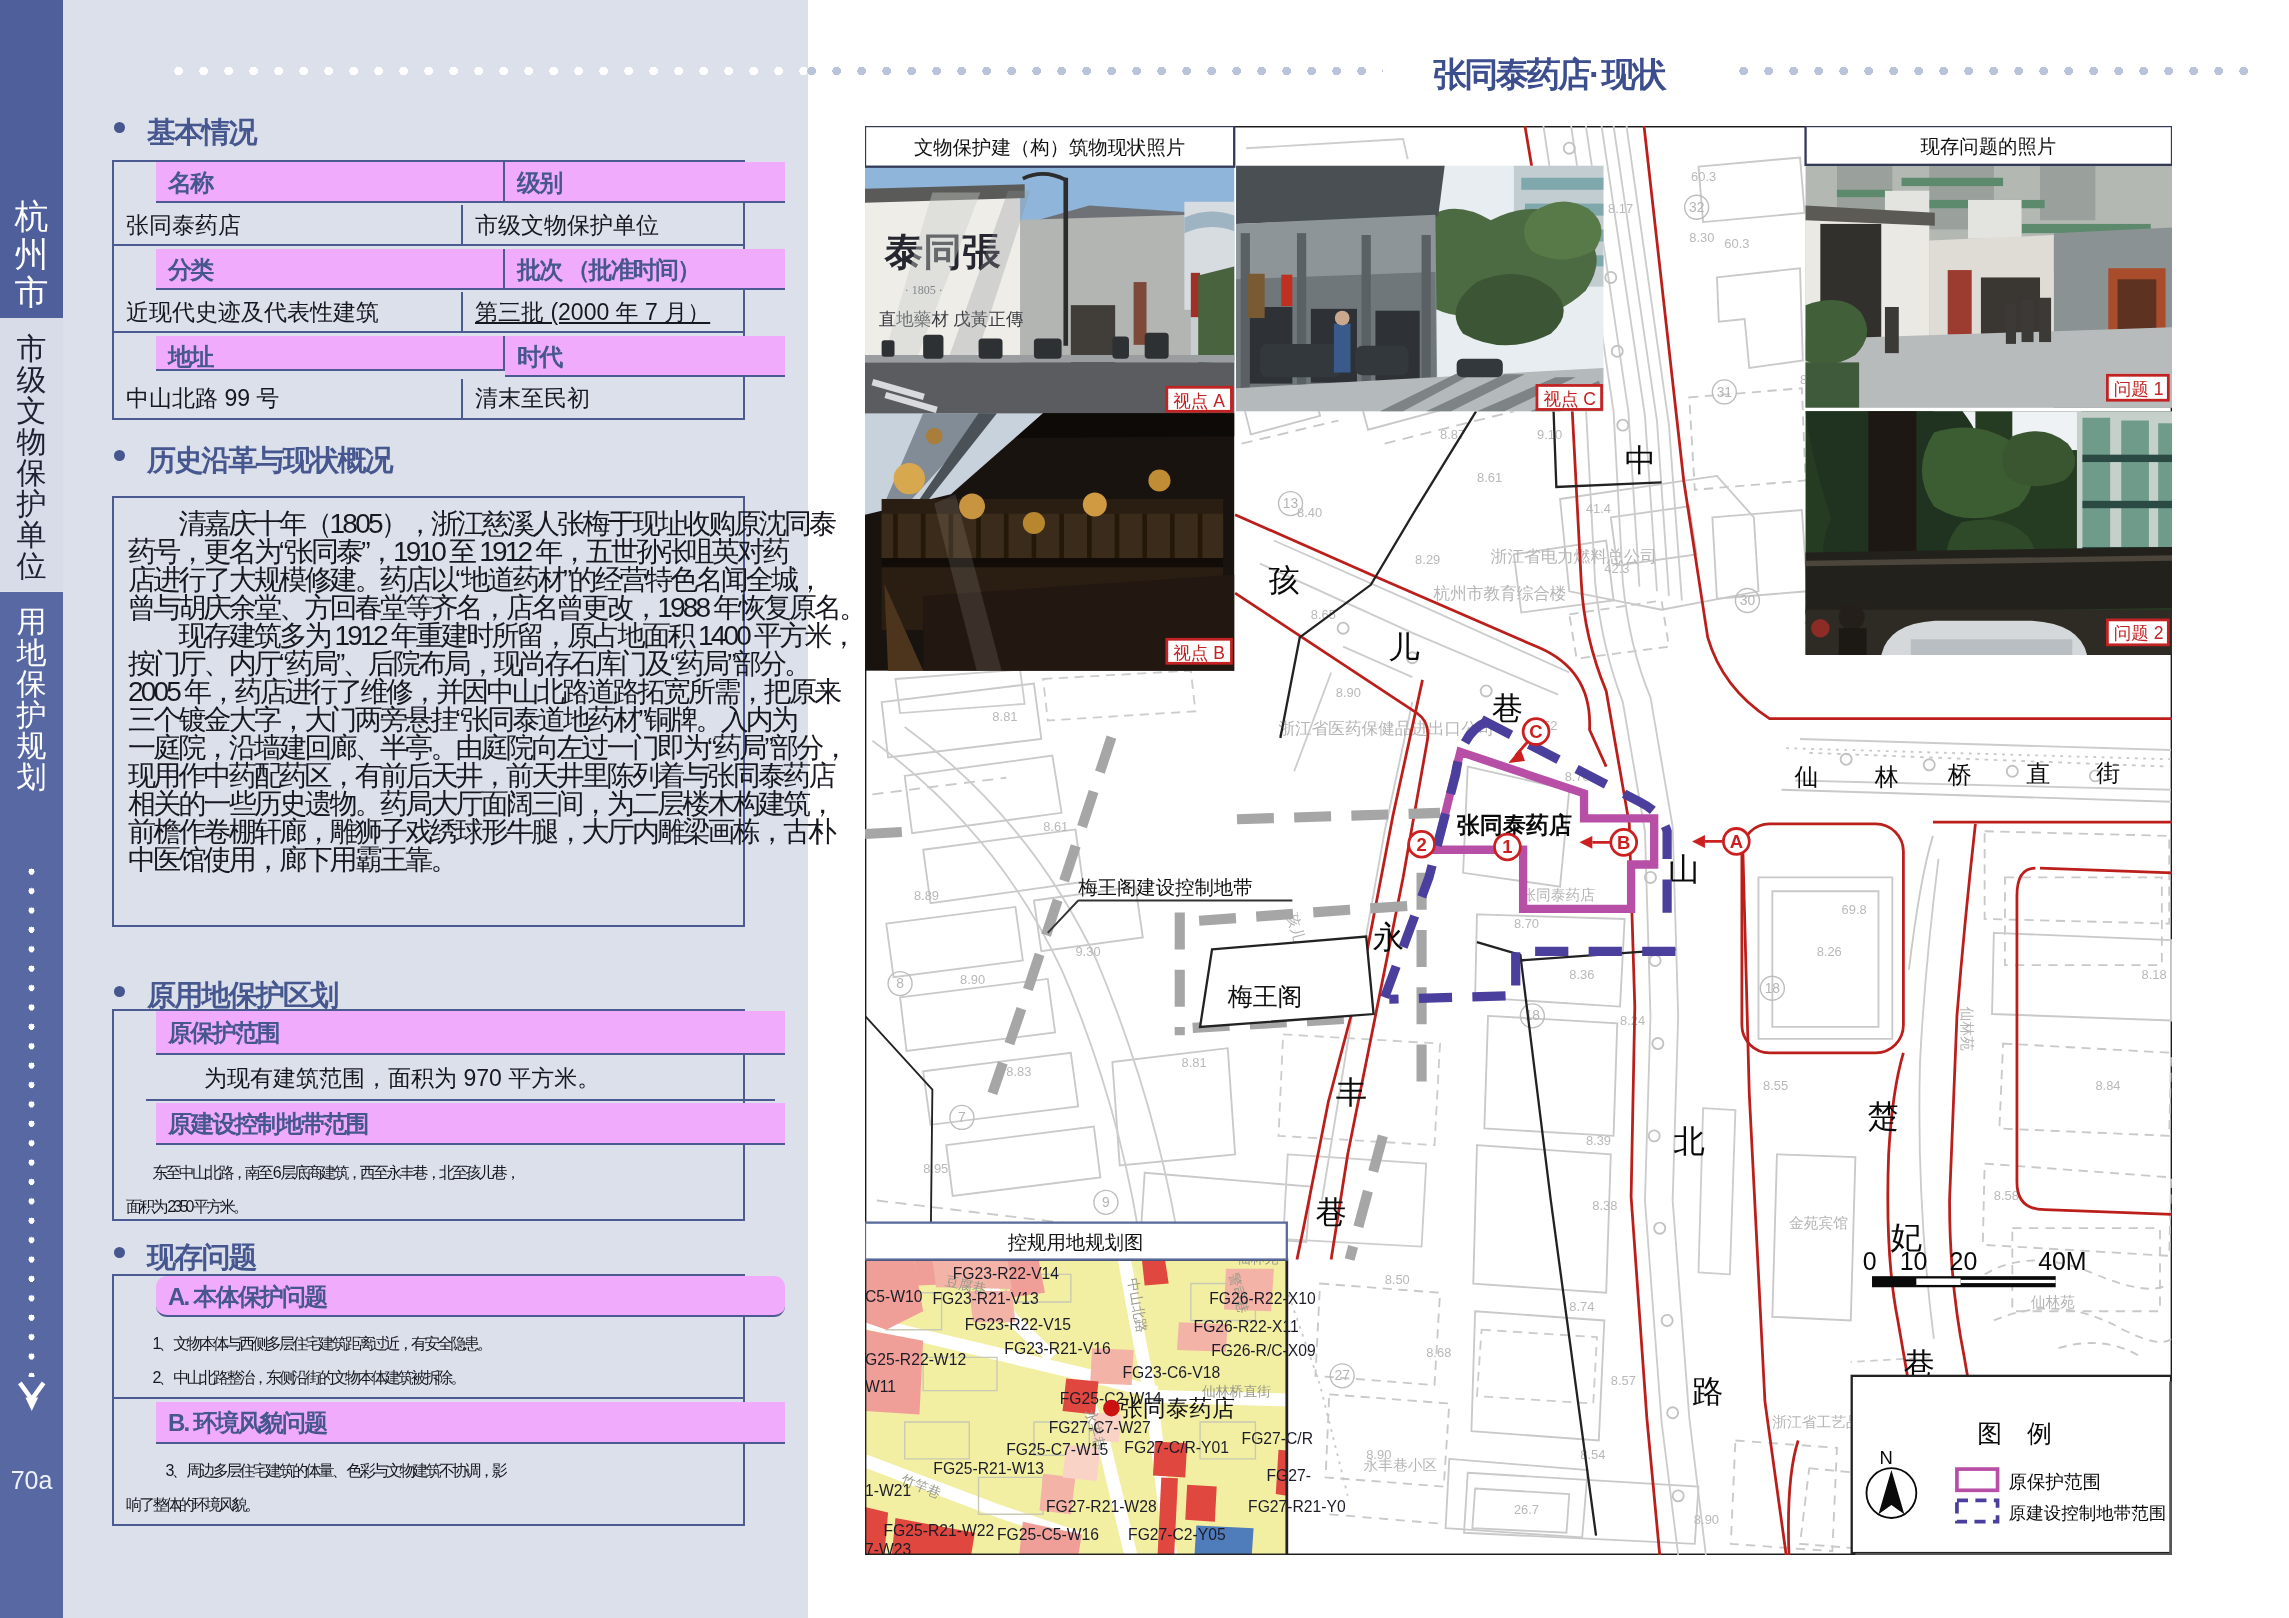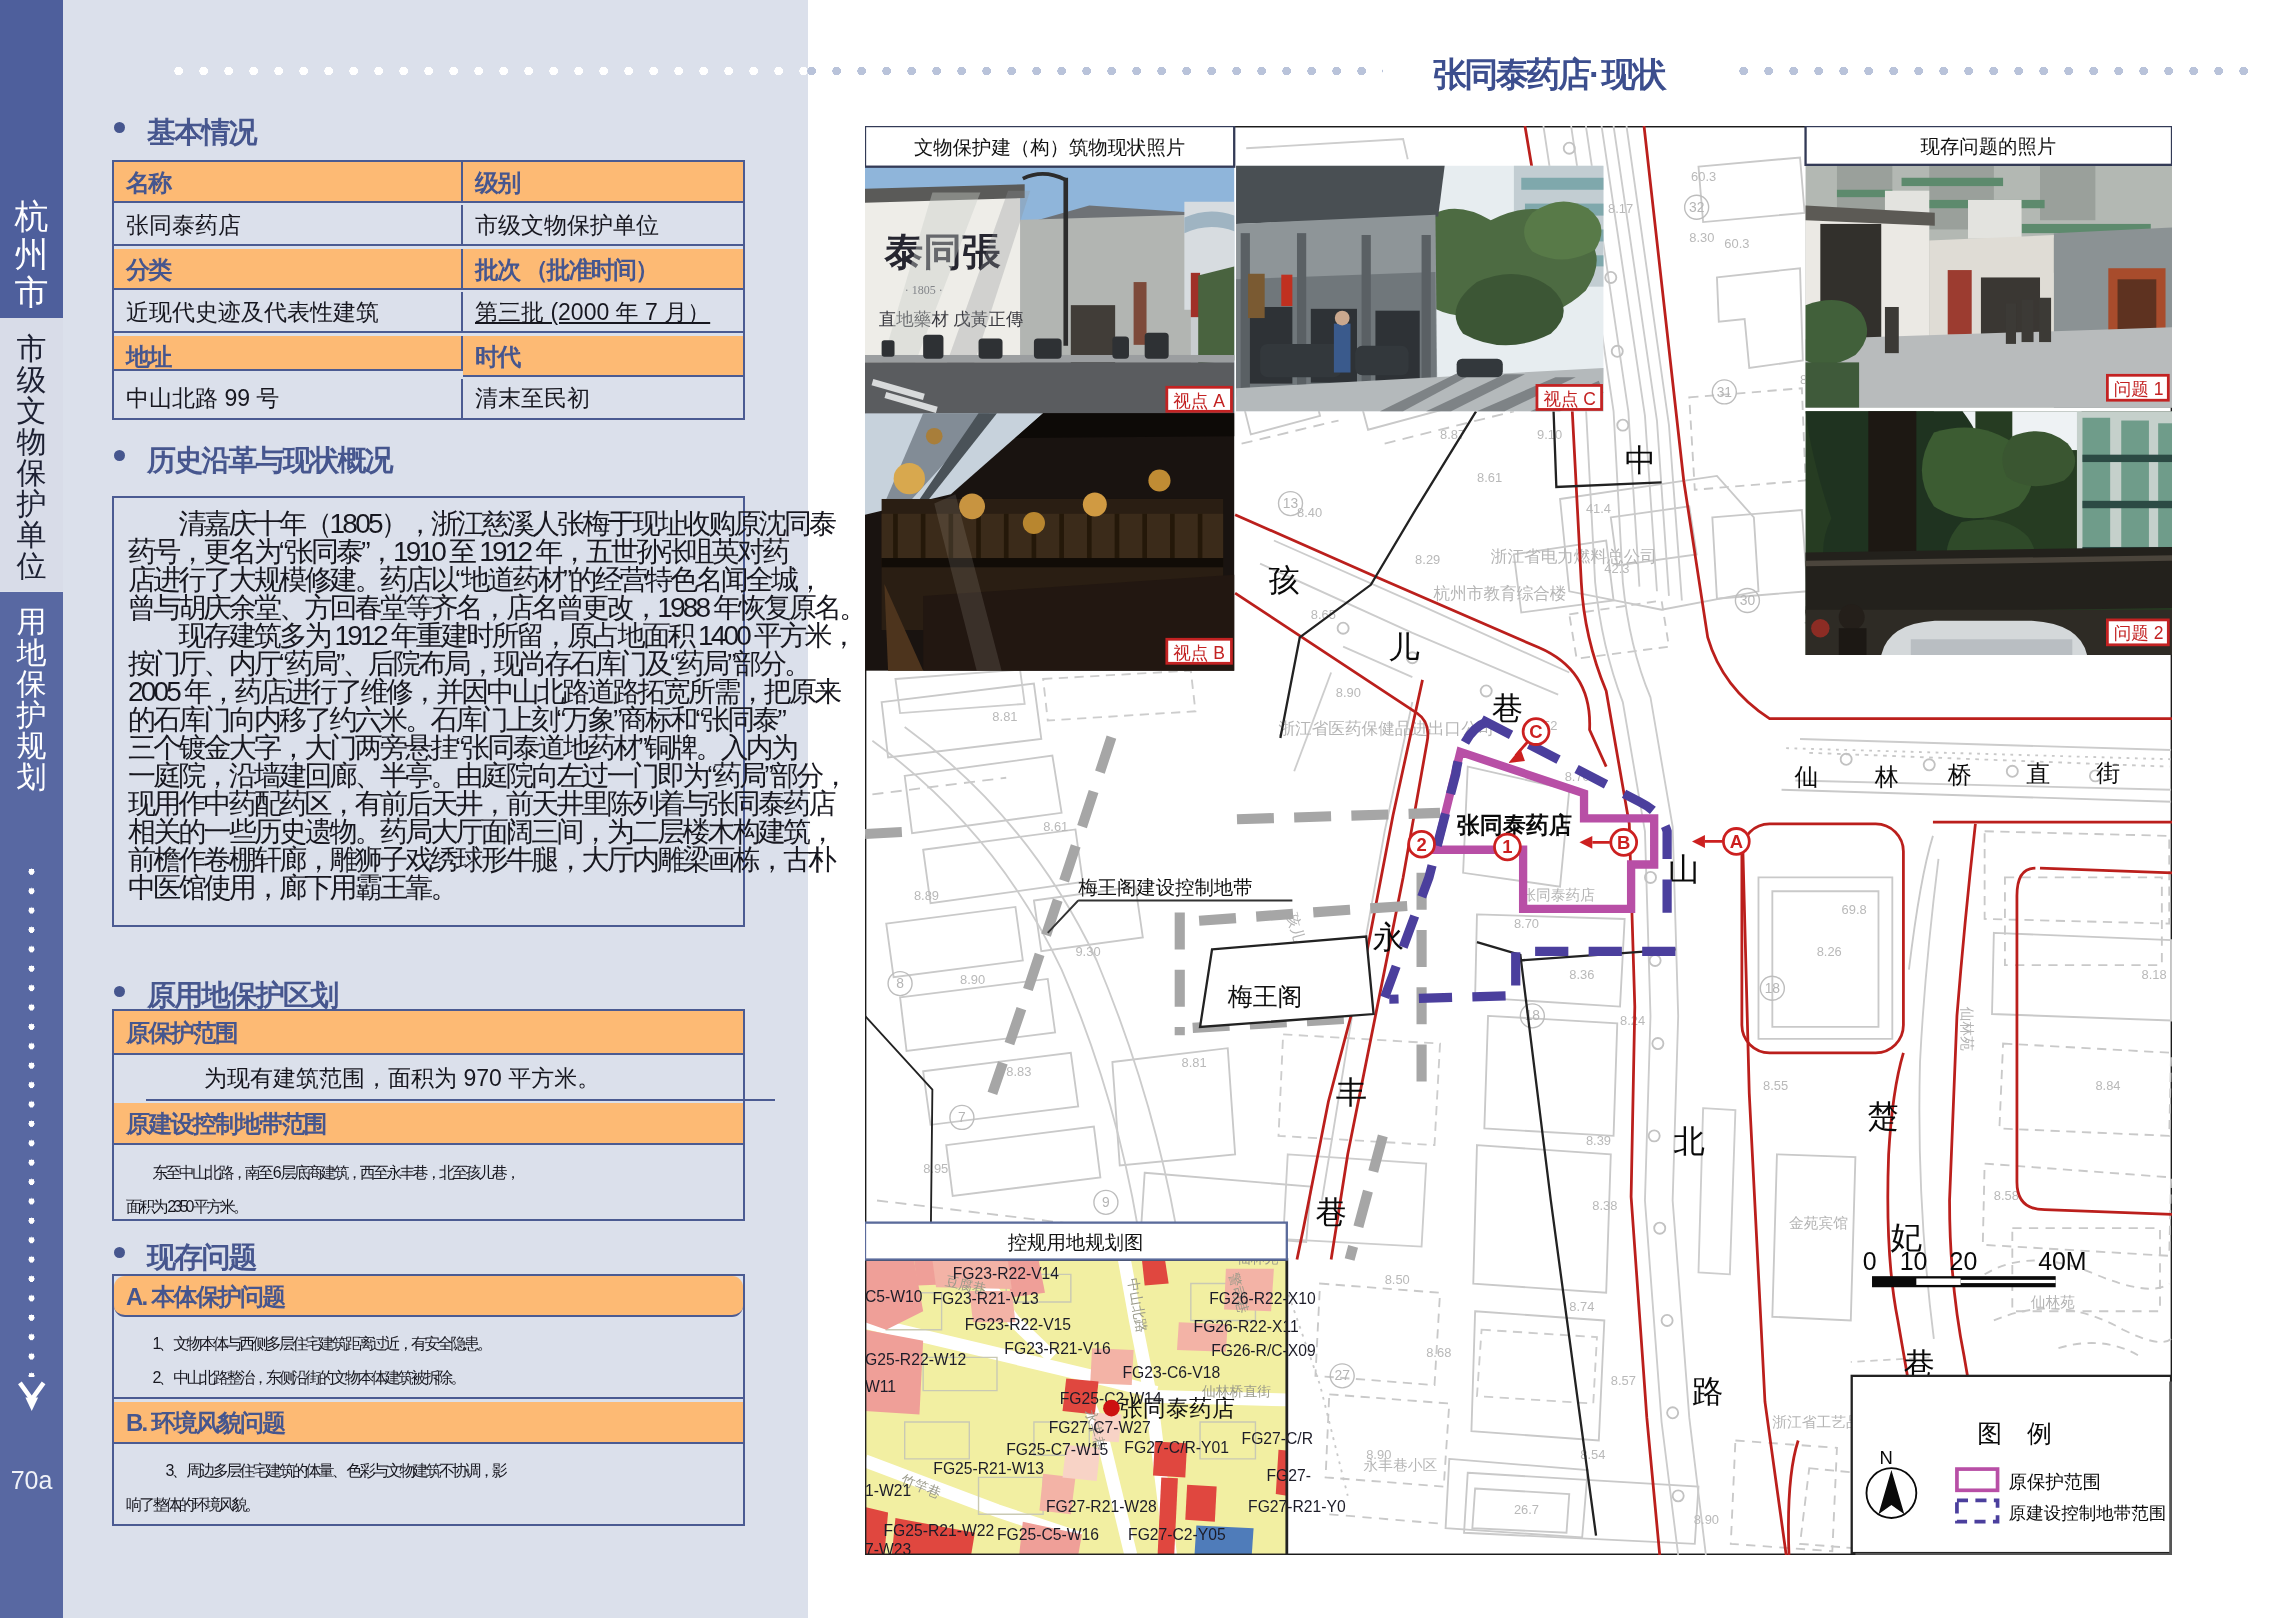--- a/index.html
+++ b/index.html
@@ -2,21 +2,21 @@
 <html style="font-size:14.8px"><head>
 <meta charset="utf-8">
 <style>
 html,body{margin:0;padding:0;}
 body{width:2290px;height:1619px;position:relative;background:#ffffff;
   font-family:"Liberation Sans",sans-serif;overflow:hidden;}
 .abs{position:absolute;}
 .hdr{position:absolute;font-weight:bold;color:#46568e;font-size:29px;letter-spacing:-1.8px;white-space:nowrap;}
 .bullet{position:absolute;width:11px;height:11px;border-radius:50%;background:#46568e;}
 .box{position:absolute;border:2.3px solid #4b5b92;box-sizing:border-box;}
-.cellh{position:absolute;font-weight:bold;color:#46568e;font-size:24px;letter-spacing:-1.8px;background:#fdba74;white-space:nowrap;box-sizing:border-box;}
+.cellh{position:absolute;font-weight:bold;color:#46568e;font-size:24px;letter-spacing:-1.8px;background:#f0abfc;white-space:nowrap;box-sizing:border-box;margin-left:42px;}
 .celld{position:absolute;color:#17171f;font-size:23px;white-space:nowrap;box-sizing:border-box;}
 .pline{white-space:nowrap;color:#17171f;font-size:28px;letter-spacing:-2.8px;line-height:28px;}
 .tight{font-size:16px;letter-spacing:-2.8px;line-height:34px;}
 .vtxt{position:absolute;width:63px;text-align:center;}
 </style>
 </head>
 <body>
 
 <div class="abs" style="left:0;top:0;width:808px;height:1619px;background:#dbe0eb;"></div>
 
@@ -77,21 +77,20 @@
 <div class="hdr" style="left:147px;top:441px;">历史沿革与现状概况</div>
 
 <div class="box" style="left:112px;top:496px;width:633px;height:431px;padding:12px 0 0 14px;">
 <div class="pline">　　清嘉庆十年（1805），浙江慈溪人张梅于现址收购原沈同泰</div>
 <div class="pline">药号，更名为“张同泰”，1910 至 1912 年，五世孙张咀英对药</div>
 <div class="pline">店进行了大规模修建。药店以“地道药材”的经营特色名闻全城，</div>
 <div class="pline">曾与胡庆余堂、方回春堂等齐名，店名曾更改，1988 年恢复原名。</div>
 <div class="pline">　　现存建筑多为 1912 年重建时所留，原占地面积 1400 平方米，</div>
 <div class="pline">按门厅、内厅“药局”、后院布局，现尚存石库门及“药局”部分。</div>
 <div class="pline">2005 年，药店进行了维修，并因中山北路道路拓宽所需，把原来</div>
-<div class="pline">的石库门向内移了约六米。石库门上刻“万象”商标和“张同泰”</div>
 <div class="pline">三个镀金大字，大门两旁悬挂“张同泰道地药材”铜牌。入内为</div>
 <div class="pline">一庭院，沿墙建回廊、半亭。由庭院向左过一门即为“药局”部分，</div>
 <div class="pline">现用作中药配药区，有前后天井，前天井里陈列着与张同泰药店</div>
 <div class="pline">相关的一些历史遗物。药局大厅面阔三间，为二层楼木构建筑，</div>
 <div class="pline">前檐作卷棚轩廊，雕狮子戏绣球形牛腿，大厅内雕梁画栋，古朴</div>
 <div class="pline">中医馆使用，廊下用霸王靠。</div>
 </div>
 
 <div class="bullet" style="left:114px;top:986px;"></div>
 <div class="hdr" style="left:147px;top:976px;">原用地保护区划</div>

